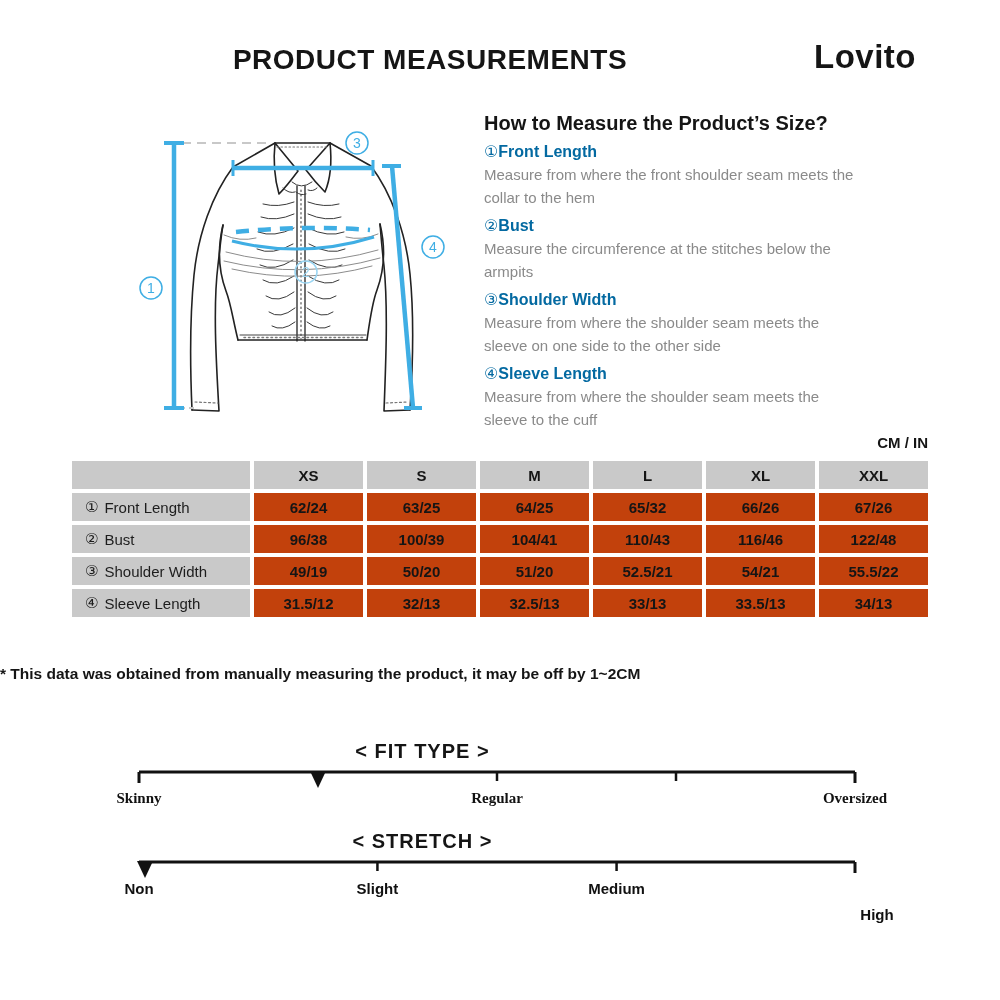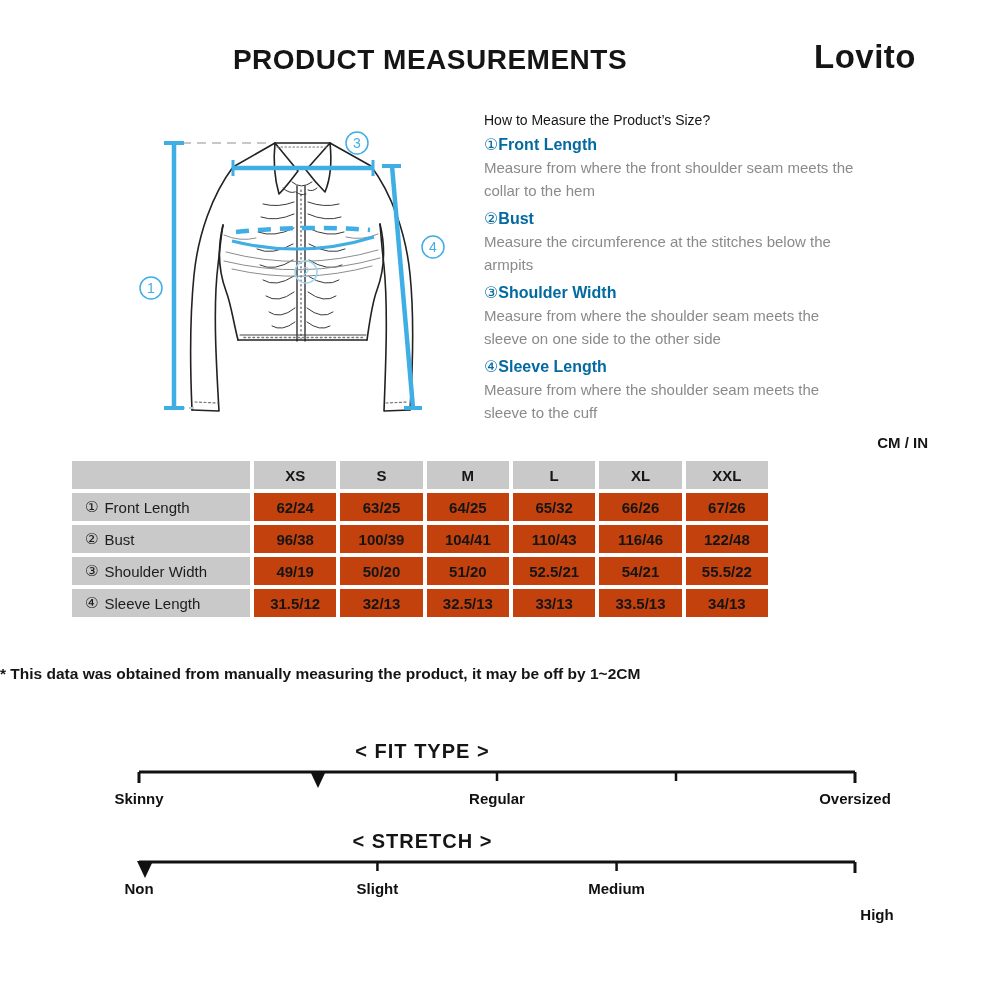--- a/index.html
+++ b/index.html
@@ -9,45 +9,45 @@
 
   
   .title{left:0;top:44px;width:860px;text-align:center;font-size:28px;font-weight:800;letter-spacing:.5px;}
   .logo{right:84px;top:38px;font-size:33px;font-weight:800;letter-spacing:.5px;}
 
   
   .diagram{left:120px;top:110px;}
 
   
   .howto{left:484px;top:112px;width:446px;}
-  .howto-heading{font-size:14px;font-weight:400;margin-bottom:4px;}
+  .howto-heading{font-size:20px;font-weight:700;margin-bottom:4px;}
   .hlabel{font-size:16px;font-weight:700;margin-top:5px;line-height:24px;color:#0369a1;}
   .hnum{font-weight:400;}
   .hdesc{font-size:15px;color:#8a8a8a;line-height:22.5px;}
   .dline{display:block;}
 
   
   .units{left:72px;top:434px;width:856px;text-align:right;font-size:15px;font-weight:700;}
-  .mtable{left:72px;top:461px;width:696px;display:grid;
+  .mtable{left:72px;top:461px;width:856px;display:grid;
           grid-template-columns:178px repeat(6,1fr);gap:4px;}
   .cell{height:28px;display:flex;align-items:center;justify-content:center;font-size:15px;}
   .chead{background:#c9c9c9;font-weight:700;}
   .rlabel{background:#c9c9c9;justify-content:flex-start;padding-left:13px;font-weight:400;color:#1d1d1d;}
   .rlabel .rnum{margin-right:6px;}
   .val{background:#c2410c;font-weight:700;}
 
   
   .disclaimer{left:0;top:665px;width:1000px;text-align:left;font-size:15.5px;font-weight:700;}
 
   
   .scale-heading{left:0;width:845px;text-align:center;font-size:20px;font-weight:800;letter-spacing:1px;}
   .sh-fit{top:740px;}
   .sh-stretch{top:830px;}
   .scale{left:137px;width:720px;height:58px;}
-  .sc-fit{top:766px;}
+  .sc-fit{top:766px;font-family:Liberation Serif, serif;}
   .sc-stretch{top:856px;}
   .scale-label{position:absolute;top:24px;transform:translateX(-50%);
                font-size:15px;font-weight:700;white-space:nowrap;color:#111;}
 </style>
 </head>
 <body>
 
 <div class="abs title">PRODUCT MEASUREMENTS</div>
 <div class="abs logo">Lovito</div>
 

